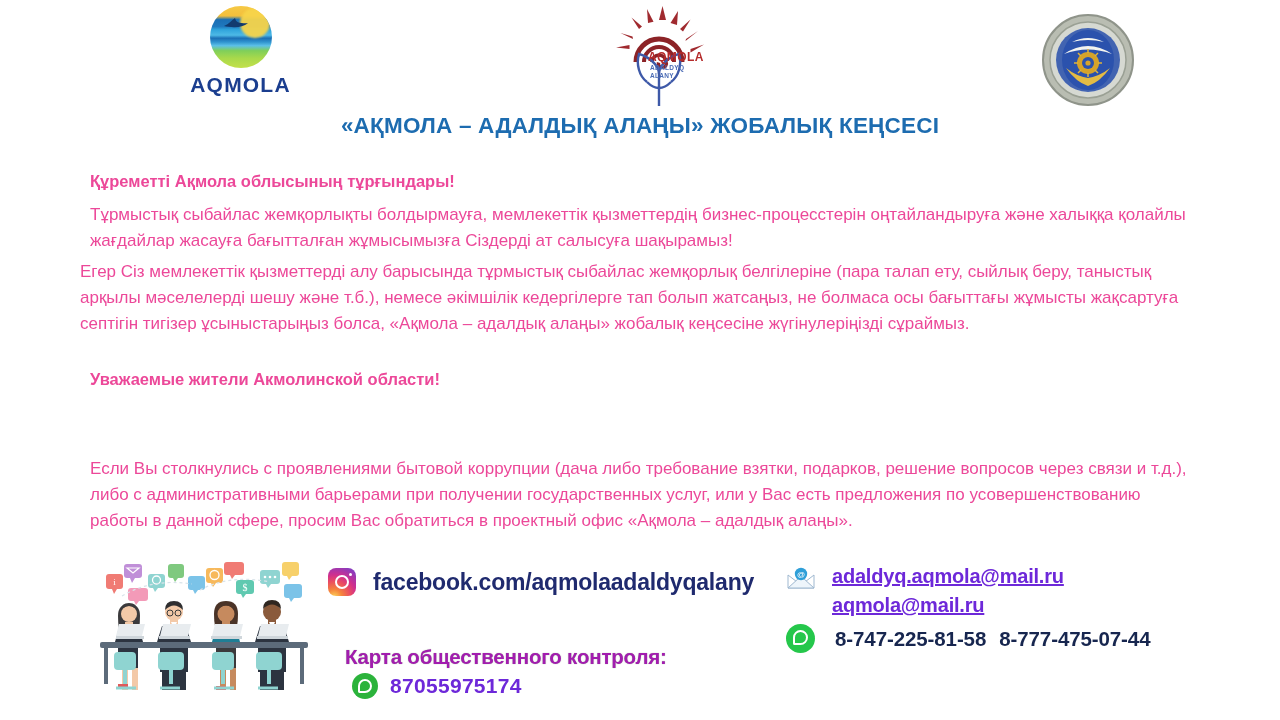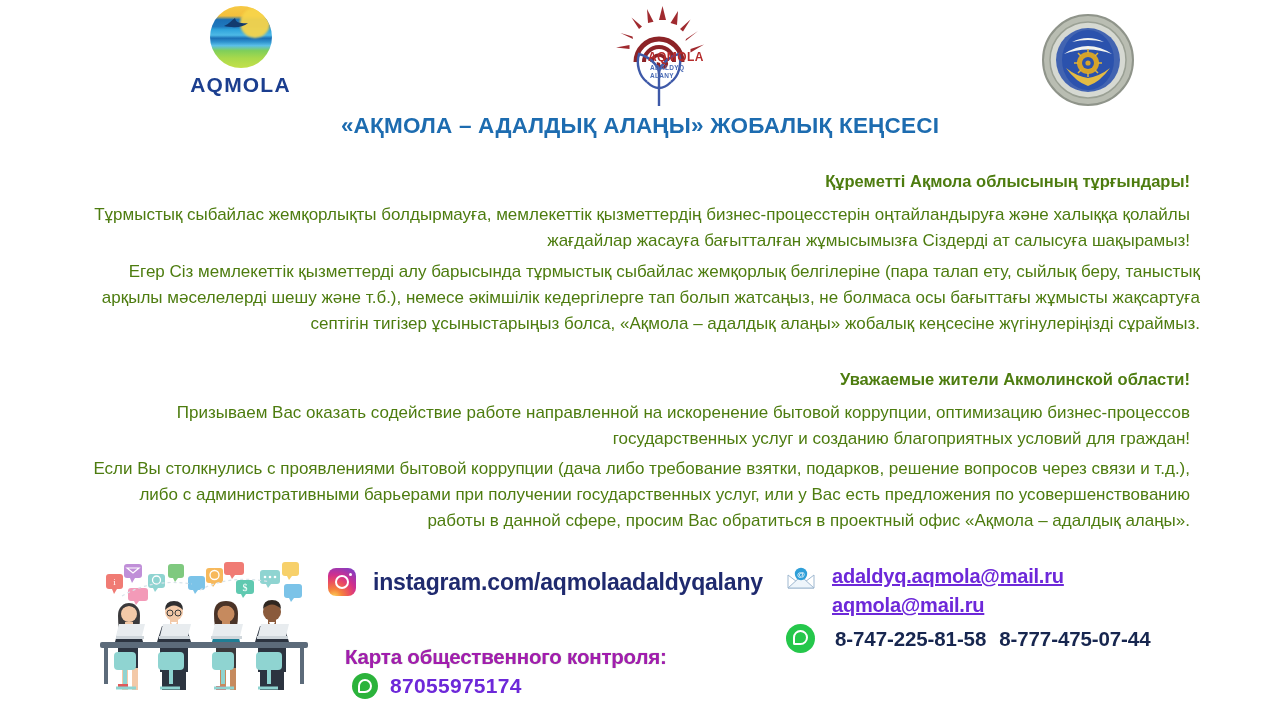--- a/index.html
+++ b/index.html
@@ -35,21 +35,21 @@
                         color:#4a6bb5; letter-spacing:.3px; line-height:7.5px; }
 
   .logo-emblem { position:absolute; left:1042px; top:14px; width:92px; height:92px; }
 
   
   .title { position:absolute; left:0; top:113px; width:1280px; text-align:center;
            font-size:22.5px; font-weight:bold; color:#1d6cb0; letter-spacing:.2px;
            font-family:"Liberation Sans",sans-serif; }
 
   
-  .block { position:absolute; left:90px; width:1100px; text-align:right; color:#4d7c0f; }
+  .block { position:absolute; left:90px; width:1100px; text-align:left; color:#ec4899; }
   .heading { font-size:16.5px; font-weight:bold; line-height:22px; }
   .para { font-size:17px; line-height:26px; }
 
   #kz-heading { top:170px; }
   #kz-p1      { top:202px; }
   #kz-p2      { top:259px; left:80px; width:1120px;}
   #ru-heading { top:368px; }
   #ru-p1      { top:400px; }
   #ru-p2      { top:456px; }
 
@@ -177,21 +177,20 @@
     </svg>
   </div>
 
   <div class="title">«АҚМОЛА – АДАЛДЫҚ АЛАҢЫ» ЖОБАЛЫҚ КЕҢСЕСІ</div>
 
   <div class="block heading" id="kz-heading">Құреметті Ақмола облысының тұрғындары!</div>
   <div class="block para" id="kz-p1">Тұрмыстық сыбайлас жемқорлықты болдырмауға, мемлекеттік қызметтердің бизнес-процесстерін оңтайландыруға және халыққа қолайлы жағдайлар жасауға бағытталған жұмысымызға Сіздерді ат салысуға шақырамыз!</div>
   <div class="block para" id="kz-p2">Егер Сіз мемлекеттік қызметтерді алу барысында тұрмыстық сыбайлас жемқорлық белгілеріне (пара талап ету, сыйлық беру, таныстық арқылы мәселелерді шешу және т.б.), немесе әкімшілік кедергілерге тап болып жатсаңыз, не болмаса осы бағыттағы жұмысты жақсартуға септігін тигізер ұсыныстарыңыз болса, «Ақмола – адалдық алаңы» жобалық кеңсесіне жүгінулеріңізді сұраймыз.</div>
 
   <div class="block heading" id="ru-heading">Уважаемые жители Акмолинской области!</div>
-  <div class="block para" id="ru-p1">Призываем Вас оказать содействие работе направленной на искоренение бытовой коррупции, оптимизацию бизнес-процессов государственных услуг и созданию благоприятных условий для граждан!</div>
   <div class="block para" id="ru-p2">Если Вы столкнулись с проявлениями бытовой коррупции (дача либо требование взятки, подарков, решение вопросов через связи и т.д.), либо с административными барьерами при получении государственных услуг, или у Вас есть предложения по усовершенствованию работы в данной сфере, просим Вас обратиться в проектный офис «Ақмола – адалдық алаңы».</div>
 
   <div class="illus">
     <svg viewBox="0 0 226 150" width="226" height="150">
 
       <g>
         <rect x="14" y="18" width="17" height="15" rx="3" fill="#f07b74"></rect>
           <path d="M20 33 l2 5 l3 -5z" fill="#f07b74"></path>
         <text x="22.5" y="29" font-size="9" fill="#fff" text-anchor="middle" font-family="Liberation Serif, serif">i</text>
         <rect x="32" y="8" width="18" height="14" rx="3" fill="#c08fd8"></rect>
@@ -300,21 +299,21 @@
       </g>
     </svg>
   </div>
 
   <div class="social">
     <div class="srow">
       <span class="ig-icon">
         <span class="ring"></span>
         <span class="dot"></span>
       </span>
-      <span class="label">instagram.com/aqmolaadaldyqalany</span>
+      <span class="label">facebook.com/aqmolaadaldyqalany</span>
     </div>
   </div>
 
   <div class="contacts">
     <div class="crow">
       <span class="mail-icon">
         <svg viewBox="0 0 30 22" width="30" height="22">
           <path d="M2 8 L15 18 L28 8 L28 21 L2 21 Z" fill="#ffffff" stroke="#9fb8d0" stroke-width="1"></path>
           <path d="M2 21 L13 11 L17 11 L28 21 Z" fill="#eef5fb" stroke="#9fb8d0" stroke-width="1"></path>
           <circle cx="15" cy="7" r="6.2" fill="#2f9fd8"></circle>

